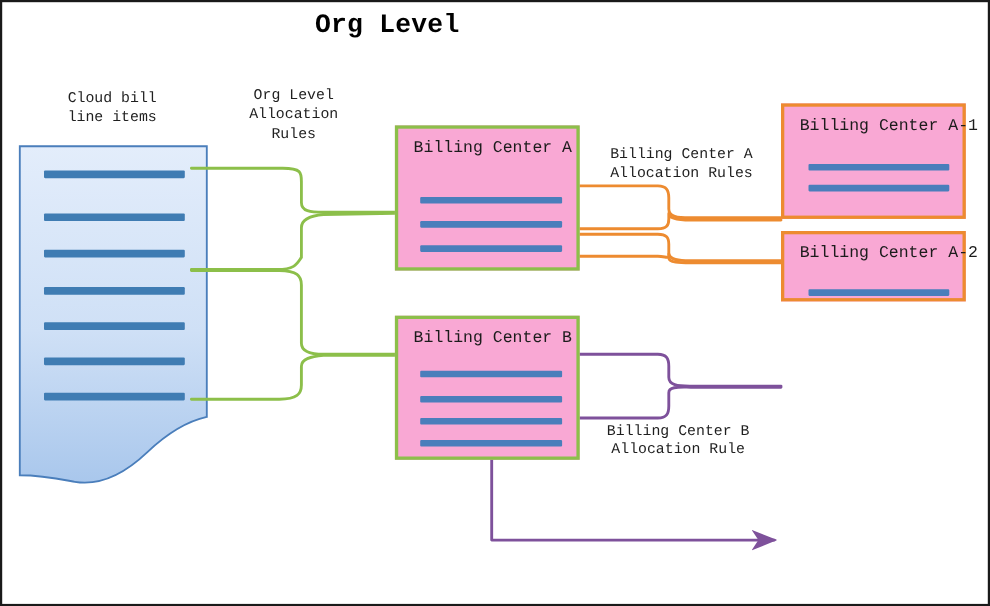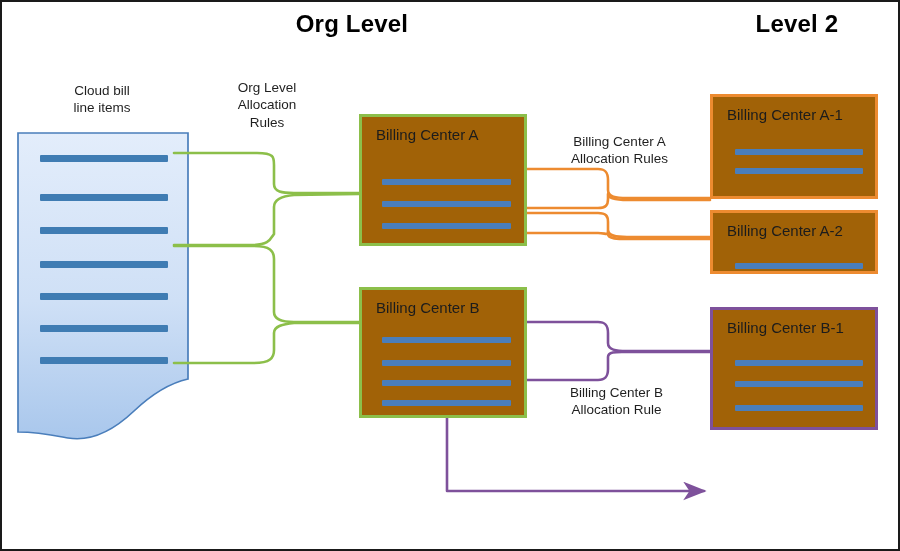--- a/index.html
+++ b/index.html
@@ -8,21 +8,21 @@
     background: #ffffff;
   }
   #canvas {
     position: relative;
     width: 900px;
     height: 551px;
     background: #ffffff;
     border: 2px solid #1a1a1a;
     box-sizing: border-box;
     overflow: hidden;
-    font-family: Liberation Sans, sans-serif;
+    font-family: Liberation Mono, monospace;
   }
   svg.layer {
     position: absolute;
     left: 0;
     top: 0;
     width: 900px;
     height: 551px;
     pointer-events: none;
   }
   .col-title {
@@ -36,21 +36,21 @@
   .caption {
     position: absolute;
     font-size: 13.5px;
     color: #1f1f1f;
     text-align: center;
     line-height: 1.28;
   }
   .bcbox {
     position: absolute;
     box-sizing: border-box;
-    background: #a16207;
+    background: #f9a8d4;
     padding-left: 20px;
   }
   .bcbox .bctitle {
     position: absolute;
     left: 14px;
     top: 9px;
     font-size: 15px;
     color: #1c1c1c;
     white-space: nowrap;
   }
@@ -80,21 +80,20 @@
     background: #3f7cb3;
     border-radius: 1px;
   }
 </style>
 </head>
 <body>
 
 <div id="canvas">
 
   <div class="col-title" style="left:240px; top:8px; width:220px;">Org Level</div>
-  <div class="col-title" style="left:700px; top:8px; width:190px;">Level 2</div>
 
   <svg class="layer" viewBox="0 0 900 551">
     <defs>
       <linearGradient id="docgrad" x1="0" y1="0" x2="0" y2="1">
         <stop offset="0%" stop-color="#e3edfb"></stop>
         <stop offset="55%" stop-color="#cfe0f6"></stop>
         <stop offset="100%" stop-color="#a9c7ec"></stop>
       </linearGradient>
       <marker id="arrow-purple" markerWidth="10" markerHeight="10" refX="8" refY="3.6" orient="auto" markerUnits="strokeWidth">
         <path d="M0,0 L9,3.6 L0,7.2 L2.4,3.6 z" fill="#7e519b"></path>
@@ -195,21 +194,15 @@
     <div class="bctitle">Billing Center A-1</div>
     <div class="bar" style="left:22px; top:52px; width:128px;"></div>
     <div class="bar" style="left:22px; top:71px; width:128px;"></div>
   </div>
 
   <div class="bcbox orange-box" style="left:708px; top:208px; width:168px; height:64px;">
     <div class="bctitle">Billing Center A-2</div>
     <div class="bar" style="left:22px; top:50px; width:128px;"></div>
   </div>
 
-  <div class="bcbox purple-box" style="left:708px; top:305px; width:168px; height:123px;">
-    <div class="bctitle">Billing Center B-1</div>
-    <div class="bar" style="left:22px; top:50px; width:128px;"></div>
-    <div class="bar" style="left:22px; top:71px; width:128px;"></div>
-    <div class="bar" style="left:22px; top:95px; width:128px;"></div>
-  </div>
 
 
 </div>
 
 </body></html>

